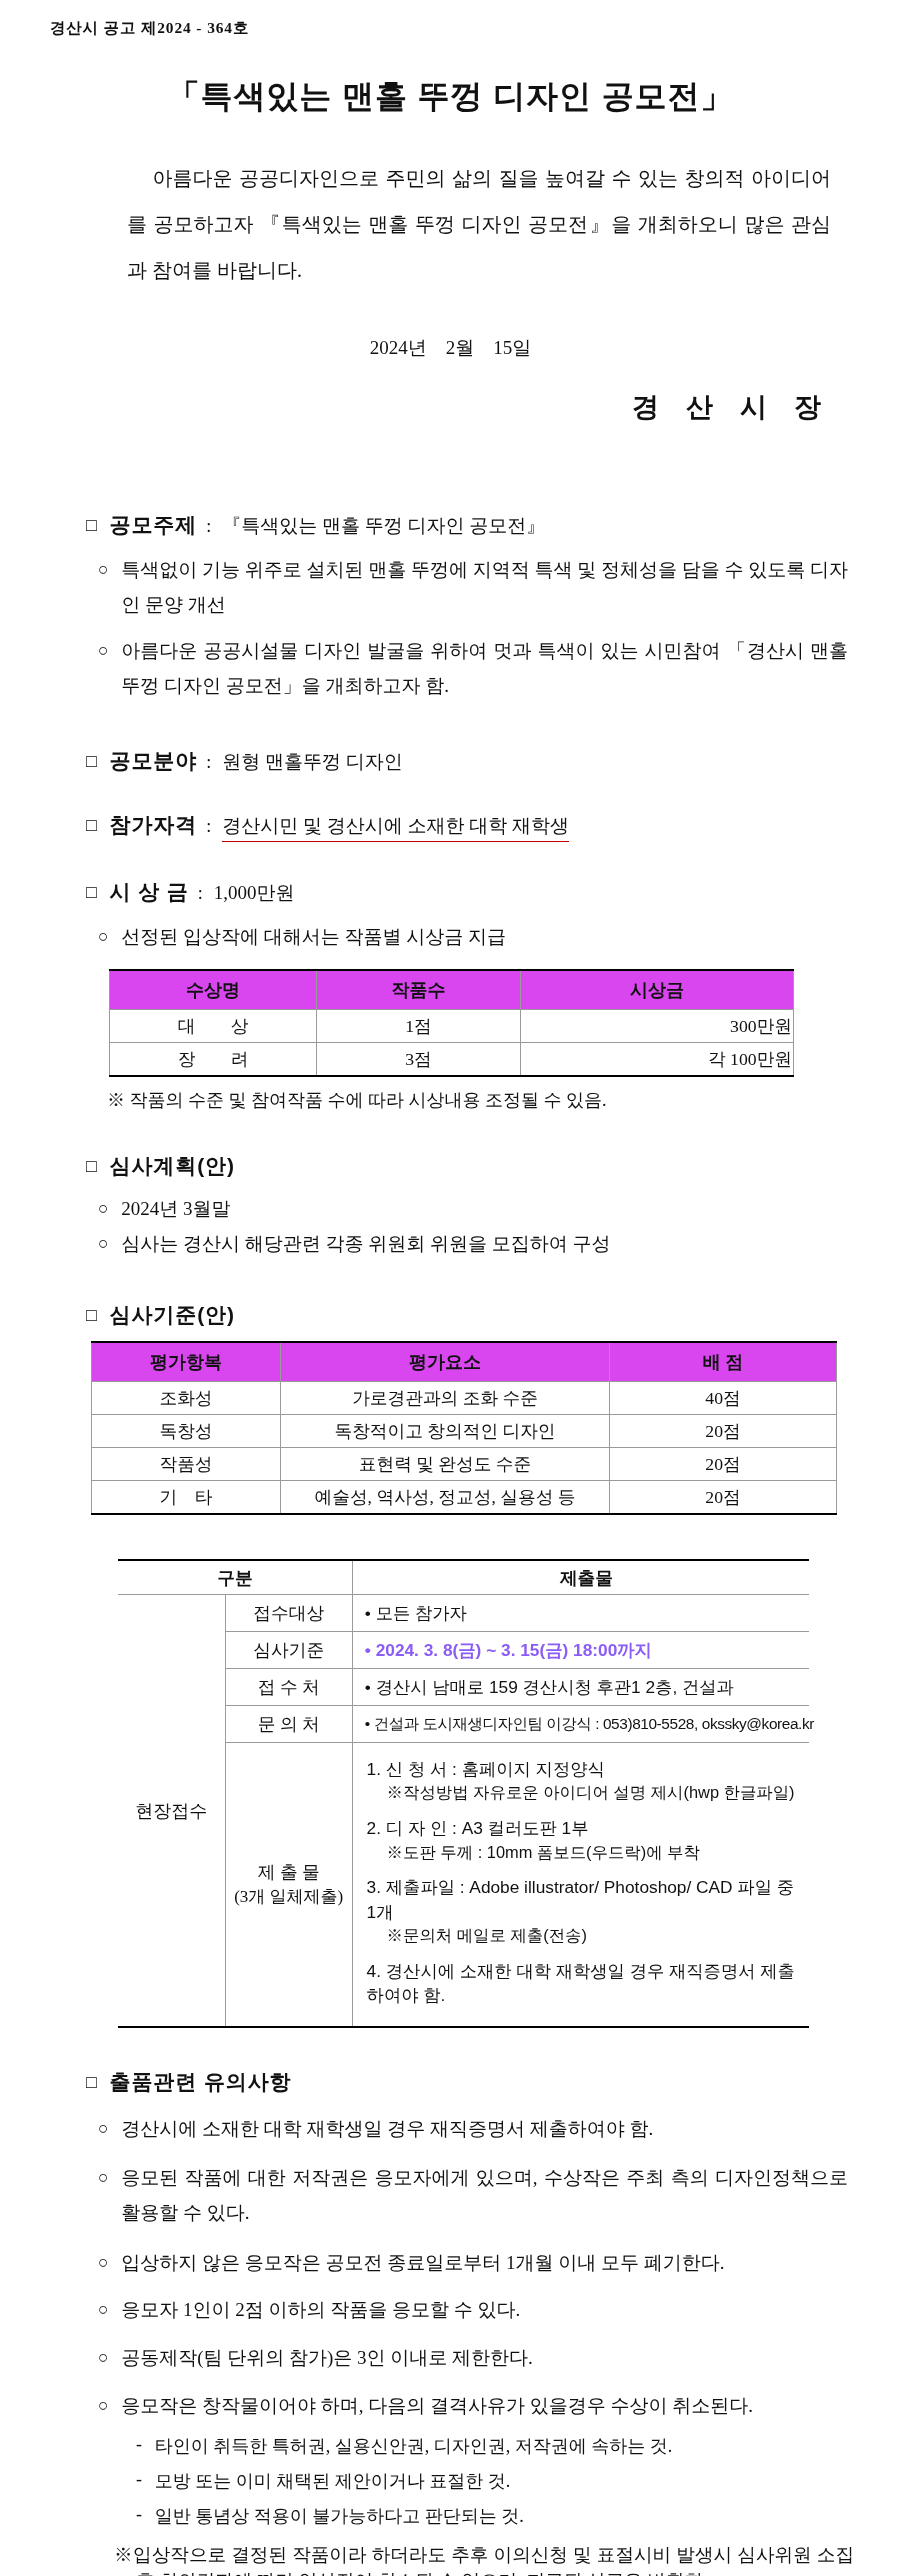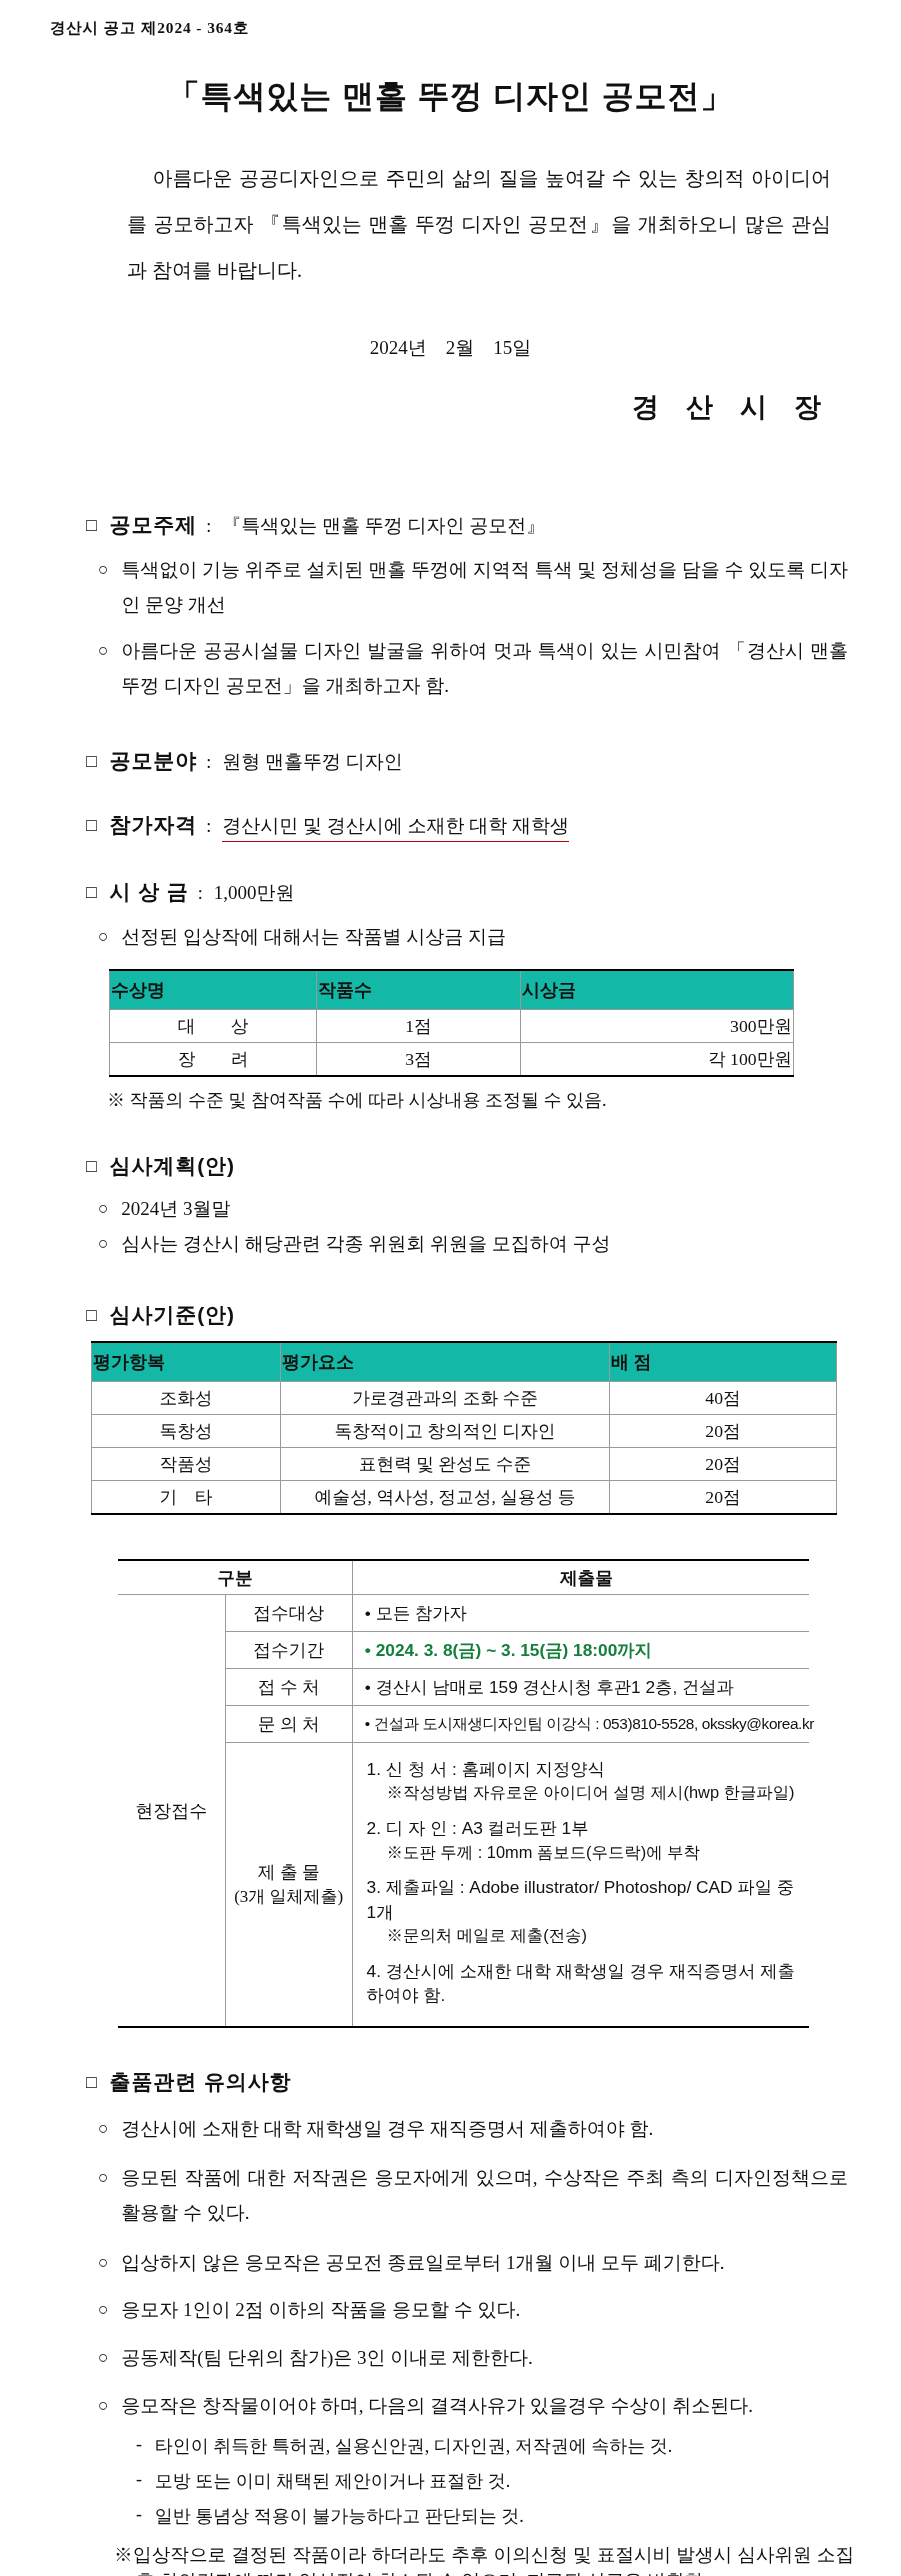--- a/index.html
+++ b/index.html
@@ -38,39 +38,39 @@
   .dash .dtxt{font-size:18px;}
 
   .star-note{margin:11px 55px 0 107px;font-size:18px;}
   .big-note{margin:14.5px 55px 0 0;padding-left:136px;text-indent:-22px;
             font-size:18.6px;line-height:26px;text-align:justify;width:718px;}
 
   
   table.tbl{border-collapse:collapse;border-top:2.7px solid #000;border-bottom:2.7px solid #000;
             table-layout:fixed;}
   table.tbl th,table.tbl td{border:0.9px solid #9a9a9a;font-weight:normal;overflow:hidden;}
-  table.tbl th{background:#14b8a6;height:36px;font-size:18px;font-weight:bold;text-align:left;}
+  table.tbl th{background:#d946ef;height:36px;font-size:18px;font-weight:bold;text-align:center;}
   table.tbl td{height:30px;font-size:17.7px;}
   table.tbl .c{text-align:center;}
   table.tbl .r{text-align:right;}
   table.prize{margin:14.5px 0 0 109px;width:683px;}
   table.criteria{margin:12.7px 0 0 91px;width:745px;}
 
   
   table.sub{border-collapse:collapse;border-top:2.7px solid #000;border-bottom:2.7px solid #000;
             margin:44px 0 0 118px;width:691px;table-layout:fixed;}
   table.sub td{border:0.9px solid #9a9a9a;}
   table.sub tr td:first-child{border-left:none;}
   table.sub tr td:last-child{border-right:none;padding-left:12px;}
   table.sub .head td{height:31px;text-align:center;font-family:"Liberation Sans", sans-serif;
                      font-size:17.7px;font-weight:bold;border-left:none;}
   table.sub .slabel{height:34px;text-align:center;font-size:17.7px;}
   table.sub .group{text-align:center;font-size:18px;}
   table.sub .scontent{font-family:"Liberation Sans", sans-serif;font-size:17.3px;padding:1.8px 3.6px 1.8px 7.3px;}
-  table.sub .red{color:#15803d;font-weight:bold;}
+  table.sub .red{color:#8b5cf6;font-weight:bold;}
   table.sub .contact{font-size:15.4px;letter-spacing:-0.4px;white-space:nowrap;}
   table.sub .submit-label div{line-height:23.6px;}
   table.sub .submit-label .l2{font-size:17px;}
   .sub-items{padding:5.5px 1.8px;}
   .sub-items .item{margin:6.4px 0 11px 0;}
   .sub-items .main{font-family:"Liberation Sans", sans-serif;font-size:17.3px;line-height:24.5px;}
   .sub-items .subnote{font-family:"Liberation Sans", sans-serif;font-size:16.4px;line-height:23.6px;padding-left:20px;}
   .sub-items .subnote:empty{display:none;}
 
   
@@ -228,21 +228,21 @@
       <tr class="head">
         <td colspan="2">구분</td>
         <td>제출물</td>
       </tr>
       <tr>
         <td class="group" rowspan="5">현장접수</td>
         <td class="slabel">접수대상</td>
         <td class="scontent">• 모든 참가자</td>
       </tr>
       <tr>
-        <td class="slabel">접수기간</td>
+        <td class="slabel">심사기준</td>
         <td class="scontent red">• 2024. 3. 8(금) ~ 3. 15(금) 18:00까지</td>
       </tr>
       <tr>
         <td class="slabel">접 수 처</td>
         <td class="scontent">• 경산시 남매로 159 경산시청 후관1 2층, 건설과</td>
       </tr>
       <tr>
         <td class="slabel">문 의 처</td>
         <td class="scontent contact">• 건설과 도시재생디자인팀 이강식 : 053)810-5528, okssky@korea.kr</td>
       </tr>

